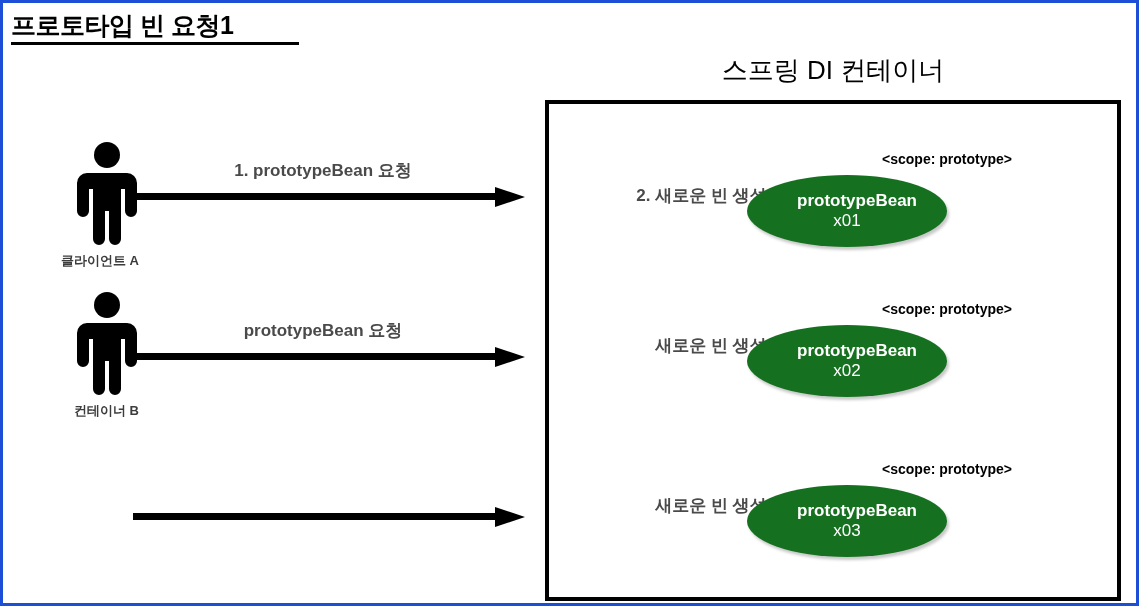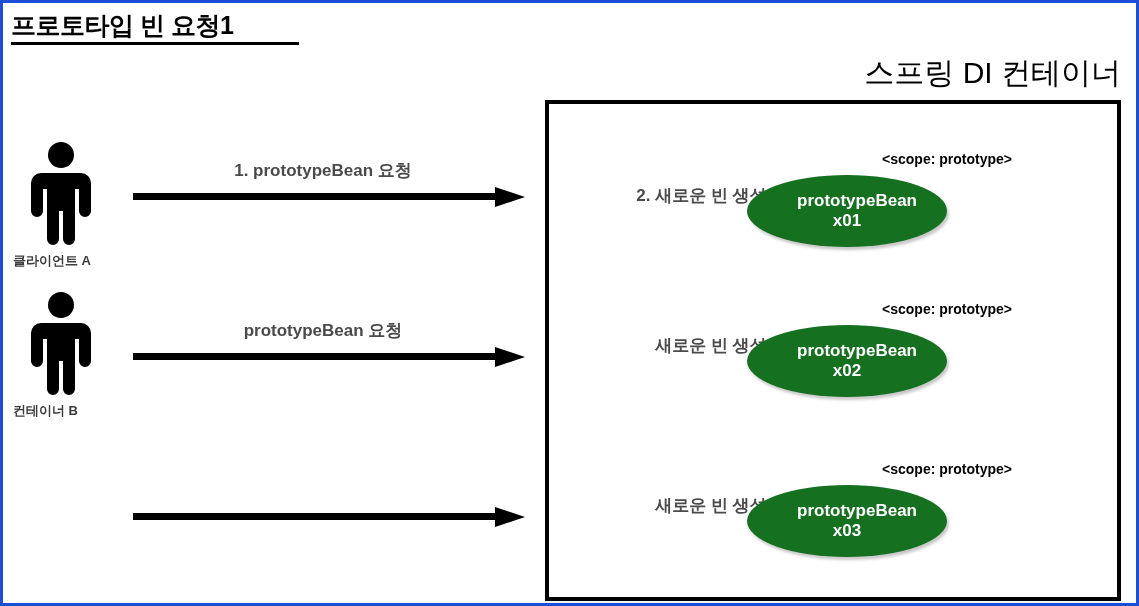--- a/index.html
+++ b/index.html
@@ -39,42 +39,43 @@
     height: 3px;
     background: #000000;
   }
 
   
   #container-title {
     position: absolute;
     left: 542px;
     top: 50px;
     width: 576px;
-    text-align: right;
-    font-size: 30px;
+    text-align: center;
+    font-size: 26px;
     font-weight: normal;
     color: #000000;
     white-space: nowrap;
   }
   #di-container {
     position: absolute;
     left: 542px;
     top: 97px;
     width: 576px;
     height: 501px;
     border: 4px solid #000000;
     box-sizing: border-box;
     background: #ffffff;
   }
 
   
   .client {
     position: absolute;
-    left: 10px;
+    left: 16px;
     width: 120px;
+    text-align: right;
   }
   .client-figure {
     display: block;
     margin-left: 16px;
   }
   .client-label {
     display: block;
     margin-top: 2px;
     font-size: 13px;
     font-weight: bold;
@@ -162,21 +163,21 @@
   .bean-name {
     font-size: 17px;
     font-weight: bold;
     color: #ffffff;
     line-height: 1.15;
     white-space: nowrap;
     margin-left: 20px;
   }
   .bean-id {
     font-size: 17px;
-    font-weight: bold;
+    font-weight: normal;
     color: #ffffff;
     line-height: 1.15;
     white-space: nowrap;
   }
 </style>
 </head>
 <body>
 
 <div id="page">
 

